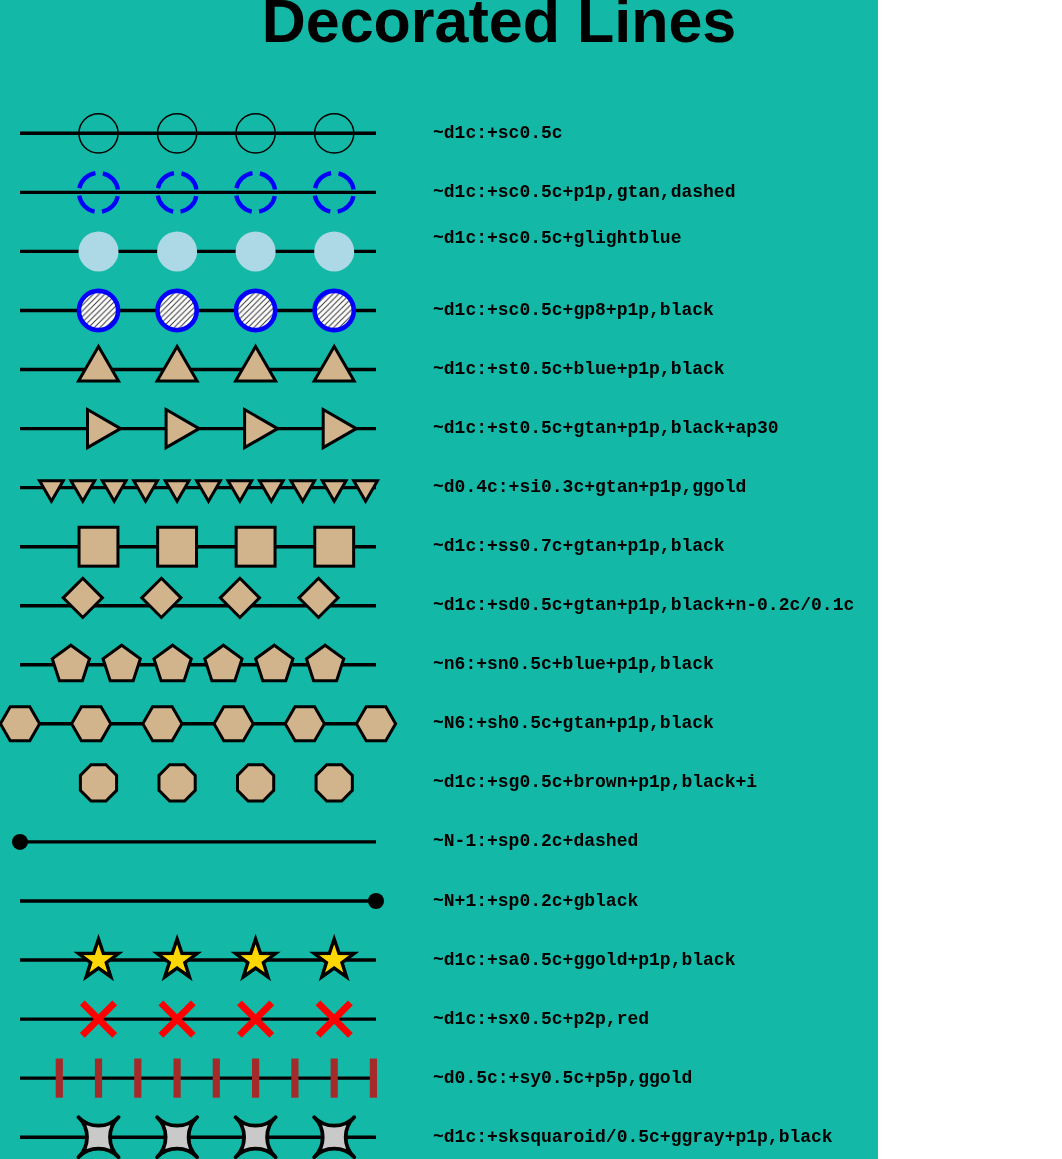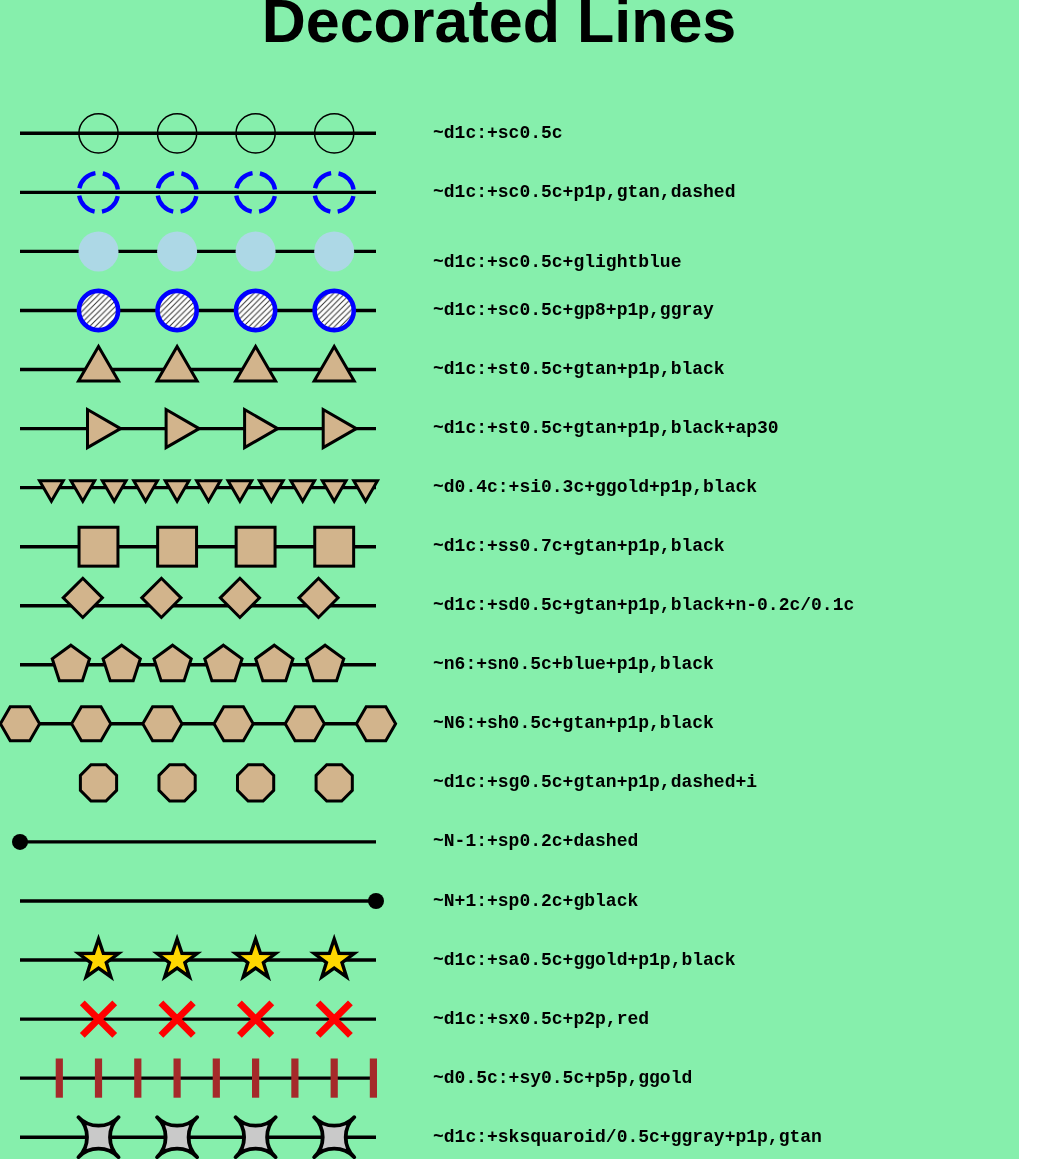--- a/index.html
+++ b/index.html
@@ -1,16 +1,16 @@
 <!DOCTYPE html>
 <html><head>
 <meta charset="utf-8">
 <style>
   html,body{margin:0;padding:0;background:#fff;}
-  .page{position:relative;width:999px;height:1159px;background:#86efac;overflow:hidden;font-family:"Liberation Sans",sans-serif;padding-left:20px;}
+  .page{position:relative;width:878px;height:1159px;background:#14b8a6;overflow:hidden;font-family:"Liberation Sans",sans-serif;}
   .title{position:absolute;left:12px;top:-9px;width:974px;text-align:center;font-size:61px;font-weight:bold;line-height:61px;color:#000;}
   .row-label{position:absolute;left:433px;font-family:"Liberation Mono",monospace;font-weight:bold;font-size:18px;line-height:27px;color:#000;white-space:pre;}
   svg.canvas{position:absolute;left:0;top:0;}
 </style>
 </head>
 <body>
 
 <div class="page">
   <div class="title">Decorated Lines</div>
   <svg id="canvas" class="canvas" width="1062" height="1159">
@@ -116,30 +116,30 @@
       <line x1="373.4" x2="373.4" y1="1058.5" y2="1097.6999999999998" fill="none" stroke="#A52A2A" stroke-width="7.2"></line>
       <line x1="20" x2="376" y1="1137.2" y2="1137.2" stroke="#000000" stroke-width="3.4"></line>
       <path d="M78.5,1117.2 A27.78,27.78 0 0 0 118.5,1117.2 A27.78,27.78 0 0 0 118.5,1157.2 A27.78,27.78 0 0 0 78.5,1157.2 A27.78,27.78 0 0 0 78.5,1117.2 Z" stroke-linejoin="round" fill="#C9C9C9" stroke="#000000" stroke-width="3.8"></path>
       <path d="M157.1,1117.2 A27.78,27.78 0 0 0 197.1,1117.2 A27.78,27.78 0 0 0 197.1,1157.2 A27.78,27.78 0 0 0 157.1,1157.2 A27.78,27.78 0 0 0 157.1,1117.2 Z" stroke-linejoin="round" fill="#C9C9C9" stroke="#000000" stroke-width="3.8"></path>
       <path d="M235.6,1117.2 A27.78,27.78 0 0 0 275.6,1117.2 A27.78,27.78 0 0 0 275.6,1157.2 A27.78,27.78 0 0 0 235.6,1157.2 A27.78,27.78 0 0 0 235.6,1117.2 Z" stroke-linejoin="round" fill="#C9C9C9" stroke="#000000" stroke-width="3.8"></path>
       <path d="M314.2,1117.2 A27.78,27.78 0 0 0 354.2,1117.2 A27.78,27.78 0 0 0 354.2,1157.2 A27.78,27.78 0 0 0 314.2,1157.2 A27.78,27.78 0 0 0 314.2,1117.2 Z" stroke-linejoin="round" fill="#C9C9C9" stroke="#000000" stroke-width="3.8"></path>
     </svg>
   <div id="labels">
       <div class="row-label" style="top: 119.8px;">~d1c:+sc0.5c</div>
       <div class="row-label" style="top: 178.9px;">~d1c:+sc0.5c+p1p,gtan,dashed</div>
-      <div class="row-label" style="top: 249px;">~d1c:+sc0.5c+glightblue</div>
-      <div class="row-label" style="top: 297px;">~d1c:+sc0.5c+gp8+p1p,ggray</div>
-      <div class="row-label" style="top: 356px;">~d1c:+st0.5c+gtan+p1p,black</div>
+      <div class="row-label" style="top: 225px;">~d1c:+sc0.5c+glightblue</div>
+      <div class="row-label" style="top: 297px;">~d1c:+sc0.5c+gp8+p1p,black</div>
+      <div class="row-label" style="top: 356px;">~d1c:+st0.5c+blue+p1p,black</div>
       <div class="row-label" style="top: 415.1px;">~d1c:+st0.5c+gtan+p1p,black+ap30</div>
-      <div class="row-label" style="top: 474.1px;">~d0.4c:+si0.3c+ggold+p1p,black</div>
+      <div class="row-label" style="top: 474.1px;">~d0.4c:+si0.3c+gtan+p1p,ggold</div>
       <div class="row-label" style="top: 533.2px;">~d1c:+ss0.7c+gtan+p1p,black</div>
       <div class="row-label" style="top: 592.2px;">~d1c:+sd0.5c+gtan+p1p,black+n-0.2c/0.1c</div>
       <div class="row-label" style="top: 651.3px;">~n6:+sn0.5c+blue+p1p,black</div>
       <div class="row-label" style="top: 710.3px;">~N6:+sh0.5c+gtan+p1p,black</div>
-      <div class="row-label" style="top: 769.4px;">~d1c:+sg0.5c+gtan+p1p,dashed+i</div>
+      <div class="row-label" style="top: 769.4px;">~d1c:+sg0.5c+brown+p1p,black+i</div>
       <div class="row-label" style="top: 828.4px;">~N-1:+sp0.2c+dashed</div>
       <div class="row-label" style="top: 887.5px;">~N+1:+sp0.2c+gblack</div>
       <div class="row-label" style="top: 946.5px;">~d1c:+sa0.5c+ggold+p1p,black</div>
       <div class="row-label" style="top: 1005.6px;">~d1c:+sx0.5c+p2p,red</div>
       <div class="row-label" style="top: 1064.6px;">~d0.5c:+sy0.5c+p5p,ggold</div>
-      <div class="row-label" style="top: 1123.7px;">~d1c:+sksquaroid/0.5c+ggray+p1p,gtan</div>
+      <div class="row-label" style="top: 1123.7px;">~d1c:+sksquaroid/0.5c+ggray+p1p,black</div>
     </div>
 </div>
 
 </body></html>

